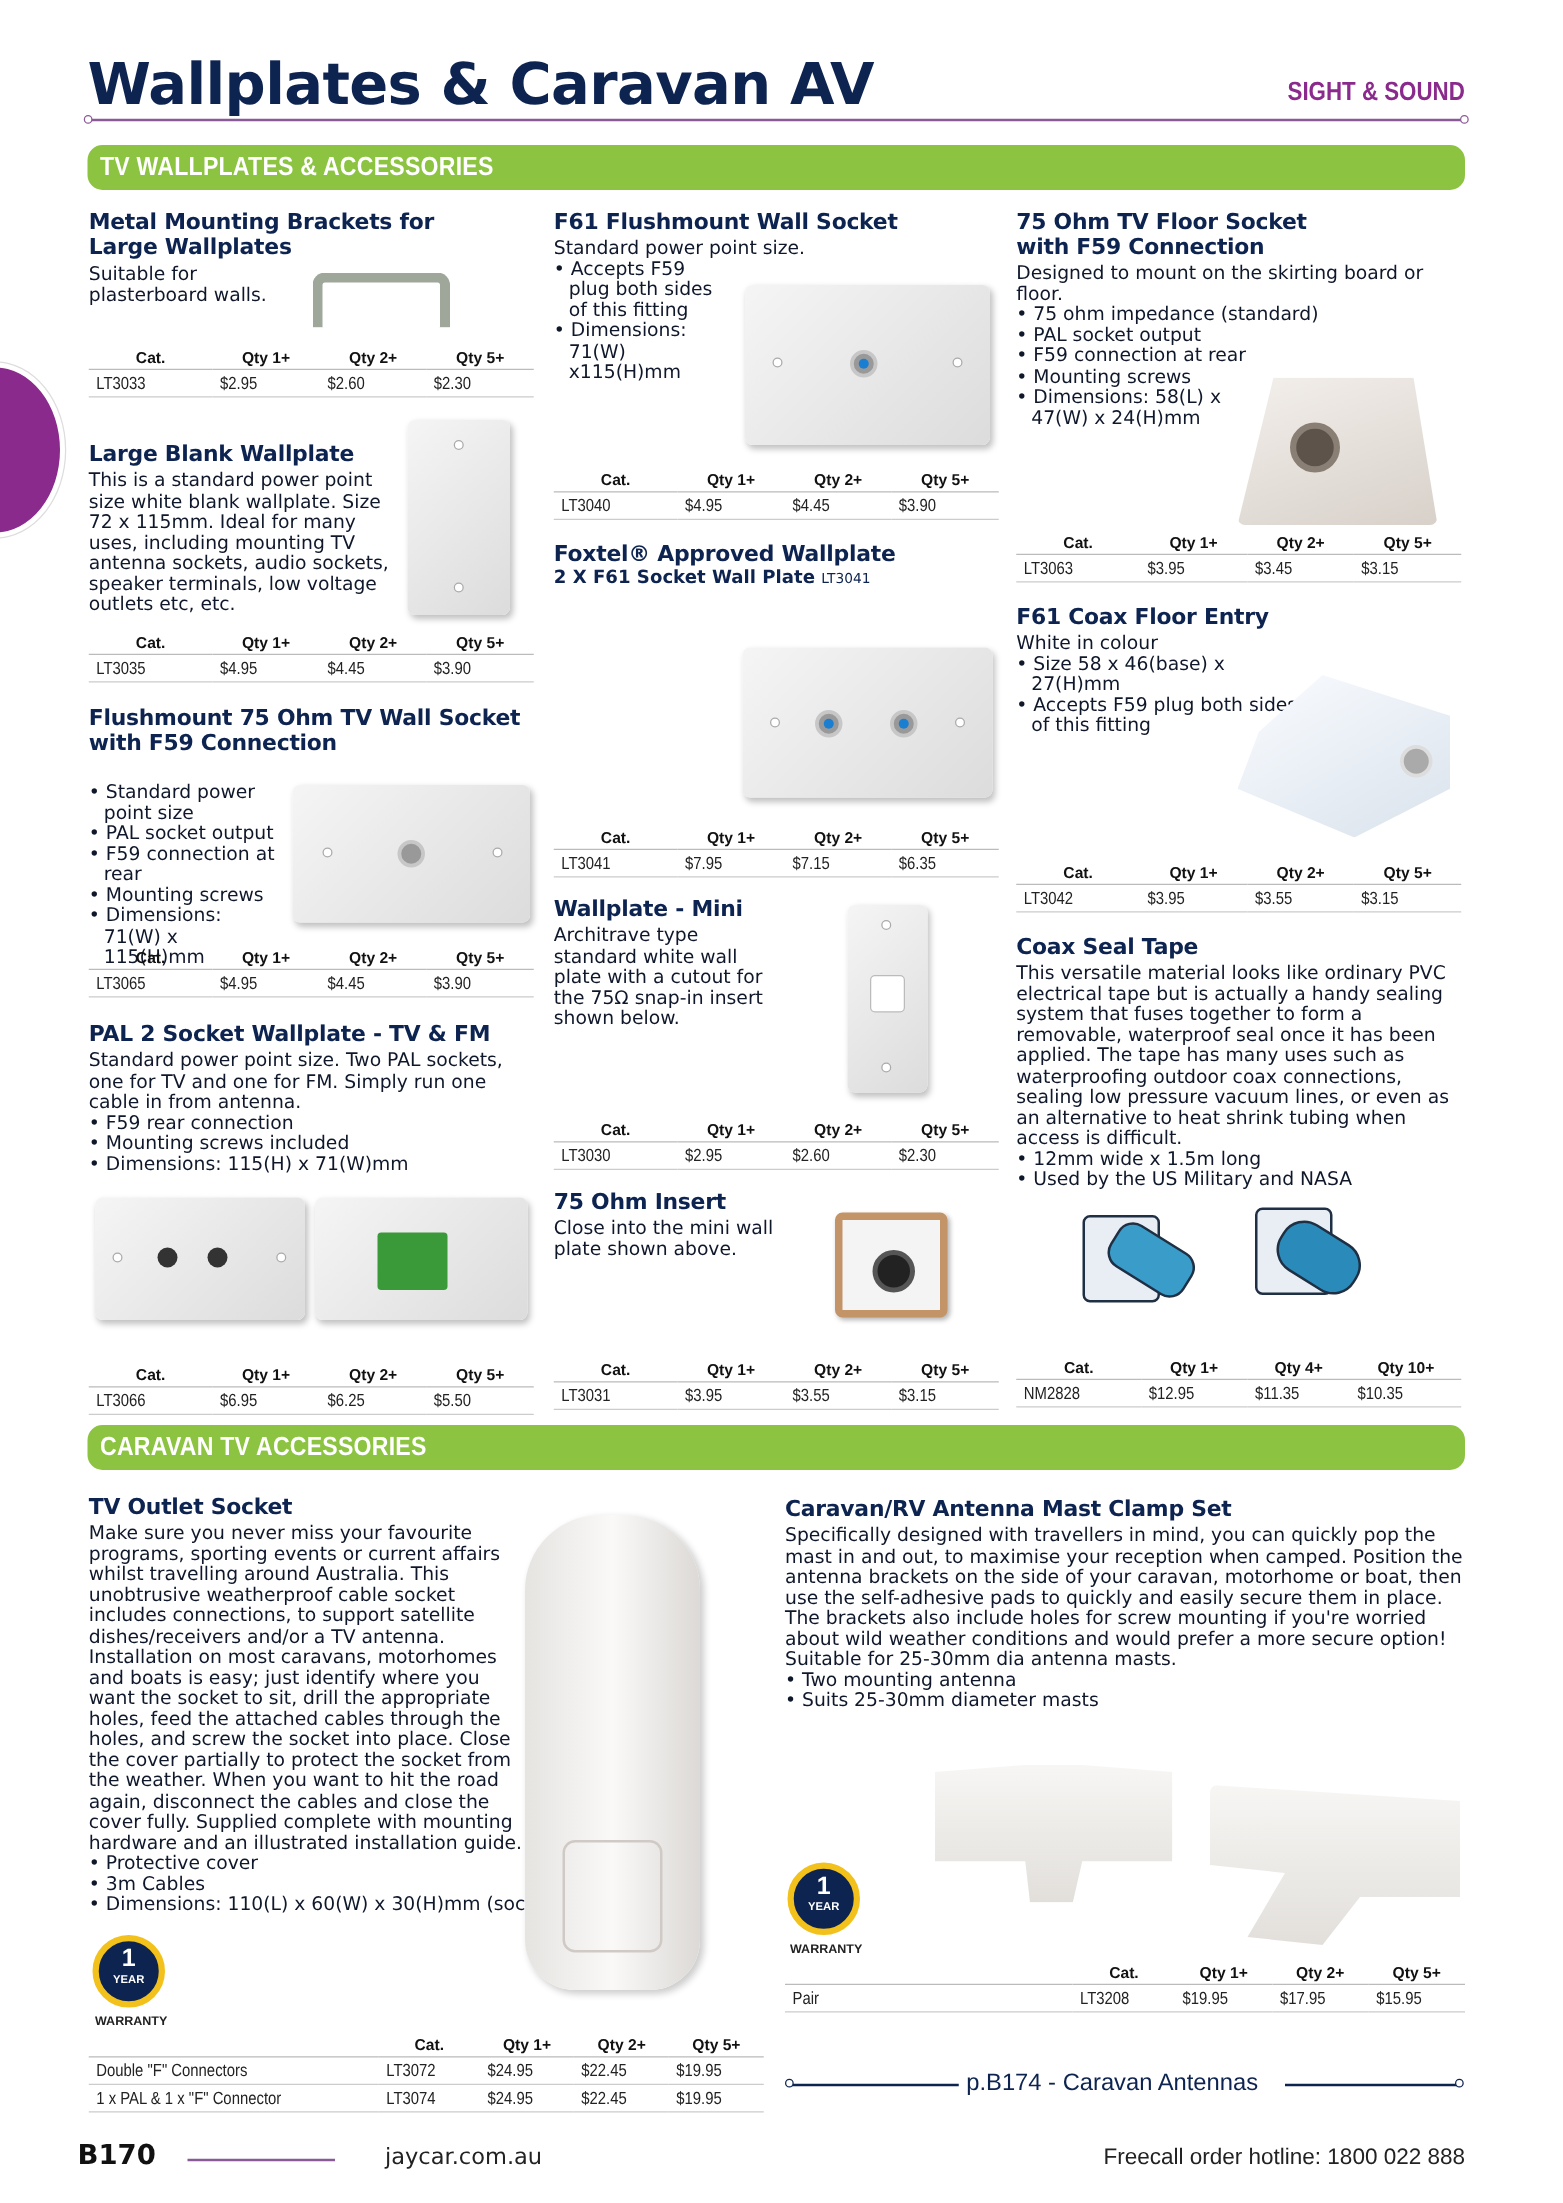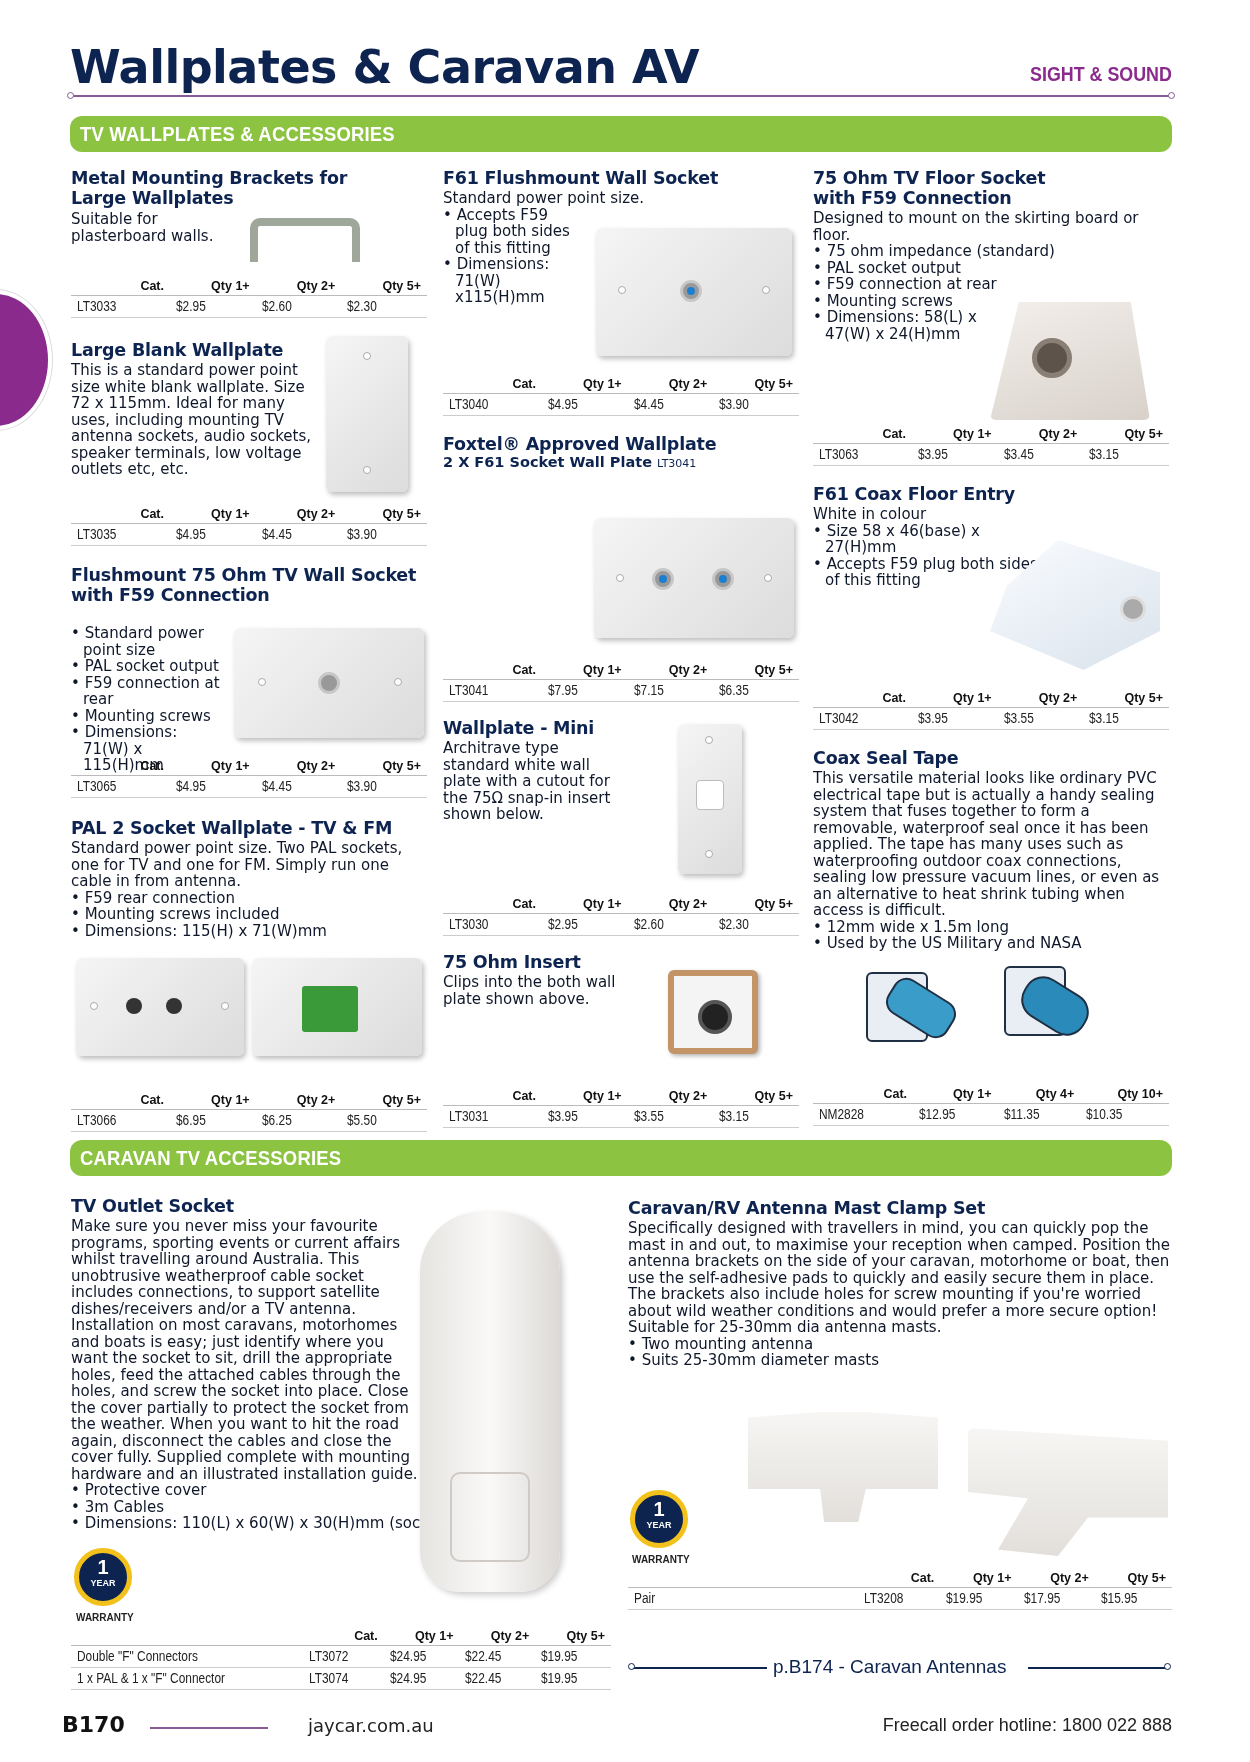--- a/index.html
+++ b/index.html
@@ -11,21 +11,21 @@
 .dot{width:7px;height:7px;border:1.5px solid #8a5a96;border-radius:50%;background:#fff}
 .banner{left:70px;height:36px;width:1102px;background:#8cc341;border-radius:12px;color:#fff;font-family:"Liberation Sans",sans-serif;font-weight:bold;font-size:21px;padding:6px 10px;letter-spacing:0.2px}
 .banner span{display:inline-block;transform:scaleX(0.88);transform-origin:left}
 .purple-tab{left:-60px;top:290px;width:112px;height:140px;border-radius:50%;background:#8a2a8c;border:4px solid #fff;box-shadow:0 0 0 1px #ddd}
 .prod h3{font-size:17.5px;color:#0d2350;font-weight:bold;line-height:20px;letter-spacing:-0.2px}
 .prod p,.prod li{font-size:15px;line-height:16.5px;color:#0f172a}
 .prod ul{list-style:none}
 .prod li{padding-left:12px;text-indent:-12px}
 .prod li::before{content:"• "}
 .ptable{position:absolute;border-collapse:collapse;font-family:"Liberation Sans",sans-serif}
-.ptable th{font-size:12.5px;text-align:right;font-weight:bold;color:#111;padding:1px 6px 2px 6px;border-bottom:1px solid #bbb}
+.ptable th{font-size:12.5px;text-align:center;font-weight:bold;color:#111;padding:1px 6px 2px 6px;border-bottom:1px solid #bbb}
 .ptable td{font-size:14px;color:#222;padding:2px 6px 3px 6px;border-bottom:1px solid #ccc;transform-origin:left;font-stretch:condensed}
 .ptable td span{display:inline-block;transform:scaleX(0.85);transform-origin:left}
 .img{position:absolute;border-radius:6px}
 .plate{background:linear-gradient(135deg,#f5f5f5,#dcdcdc);box-shadow:2px 3px 5px rgba(0,0,0,.25)}
 .hole{position:absolute;width:8px;height:8px;border-radius:50%;background:#fff;border:1px solid #aaa}
 .fconn{position:absolute;width:22px;height:22px;border-radius:50%;background:#999;border:3px solid #c7c7c7}
 .fconn.blue::after{content:"";position:absolute;left:4px;top:4px;width:8px;height:8px;border-radius:50%;background:#1b7fd1}
 .badge{position:absolute;width:58px;height:58px;border-radius:50%;background:#0d2350;border:5px solid #f2c11b;color:#fff;text-align:center;font-family:"Liberation Sans",sans-serif;font-weight:bold}
 .badge .n{font-size:20px;line-height:22px;display:block;margin-top:3px}
 .badge .y{font-size:9px;display:block}
@@ -66,21 +66,21 @@
       </tr>
   <tr>
         <td><span>LT3033</span></td>
         <td><span>$2.95</span></td>
         <td><span>$2.60</span></td>
         <td><span>$2.30</span></td>
       </tr>
 </tbody>
   </table>
 
-<div class="abs prod" style="left:71px;top:340px;width:250px">
+<div class="abs prod" style="left:71px;top:354px;width:250px">
   <h3>Large Blank Wallplate</h3>
   <p style="margin-top:2px">This is a standard power point size white blank wallplate. Size 72 x 115mm. Ideal for many uses, including mounting TV antenna sockets, audio sockets, speaker terminals, low voltage outlets etc, etc.</p>
 </div>
 <div class="img plate" style="left:326px;top:336px;width:82px;height:156px">
   <div class="hole" style="left:37px;top:16px"></div>
     <div class="hole" style="left:37px;top:130px"></div>
 </div>
 <table class="ptable" style="left:71px;top:506px;width:356px">
   <tbody>
       <tr>
@@ -244,21 +244,21 @@
         <td><span>LT3030</span></td>
         <td><span>$2.95</span></td>
         <td><span>$2.60</span></td>
         <td><span>$2.30</span></td>
       </tr>
 </tbody>
   </table>
 
 <div class="abs prod" style="left:443px;top:952px;width:180px">
   <h3>75 Ohm Insert</h3>
-  <p style="margin-top:2px">Clips into the both wall plate shown above.</p>
+  <p style="margin-top:2px">Close into the mini wall plate shown above.</p>
 </div>
 <div class="img" style="left:668px;top:970px;width:90px;height:84px;background:#f4f4f4;border:6px solid #c39468;box-shadow:2px 2px 4px rgba(0,0,0,.3)">
   <div style="position:absolute;left:24px;top:24px;width:34px;height:34px;border-radius:50%;background:#222;border:4px solid #555"></div>
 </div>
 <table class="ptable" style="left:443px;top:1088px;width:356px">
   <tbody>
       <tr>
         <th>Cat.</th>
         <th>Qty 1+</th>
         <th>Qty 2+</th>

